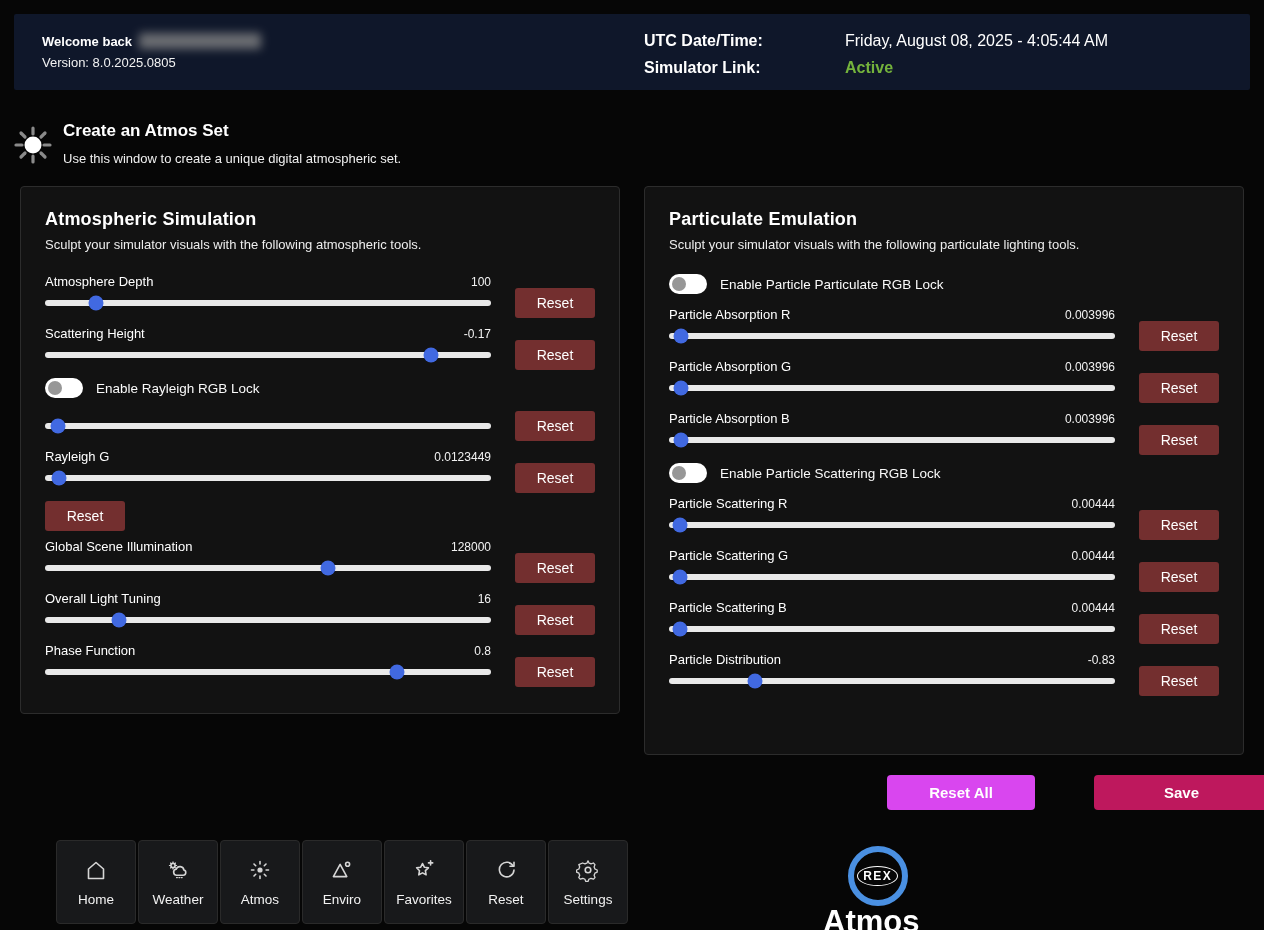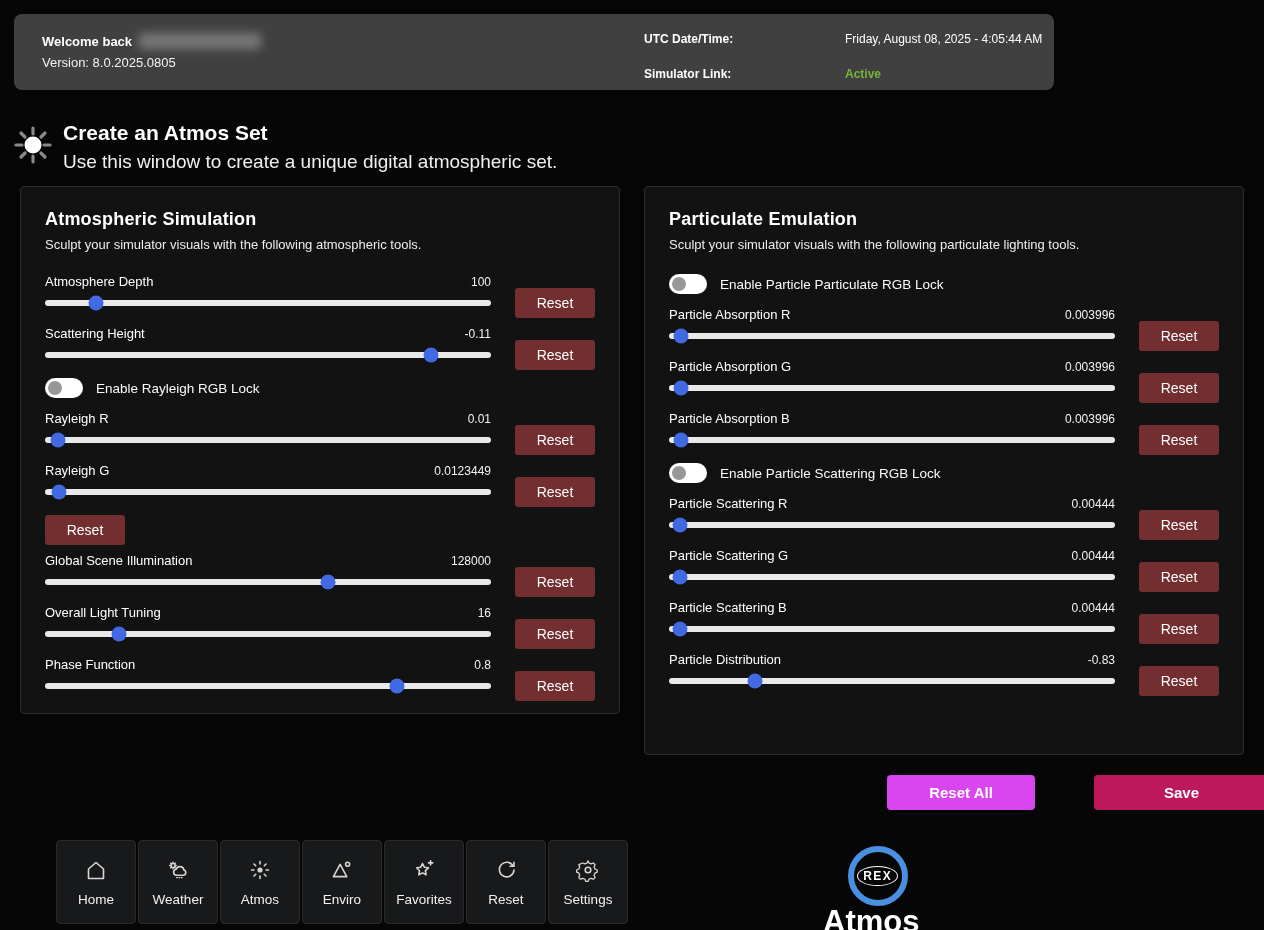--- a/index.html
+++ b/index.html
@@ -3,36 +3,36 @@
 <meta charset="utf-8">
 <style>
   * { margin:0; padding:0; box-sizing:border-box; }
   html,body { width:1264px; height:930px; }
   body {
     position:relative; overflow:hidden;
     background:#060606; color:#fff;
     font-family:"Liberation Sans", sans-serif;
   }
   
-  .topbar { position:absolute; left:14px; top:14px; width:1040px; height:76px;
-            background:#404040; border-radius:8px; }
+  .topbar { position:absolute; left:14px; top:14px; width:1236px; height:76px;
+            background:#0f172a; border-radius:2px; }
   .bar-left { position:absolute; left:28px; top:17px; font-size:13px; }
   .welcome-line { display:flex; align-items:center; height:20px; }
   .welcome-label { font-weight:700; }
   .redacted { display:inline-block; width:122px; height:16px; margin-left:7px;
               background:#8a8a8a; border-radius:2px; filter:blur(5px); opacity:.75; }
   .version-line { margin-top:2px; height:20px; line-height:20px; color:#f2f2f2; }
   .bar-right { position:absolute; left:630px; top:18px; display:grid;
-               grid-template-columns:201px auto; row-gap:21px; font-size:12px; }
+               grid-template-columns:201px auto; row-gap:9px; font-size:16px; }
   .bar-right .lbl { font-weight:700; }
   .sim-active { color:#74b33c; font-weight:700; }
   
   .page-sun { position:absolute; left:14px; top:126px; width:38px; height:38px; }
-  .page-title { position:absolute; left:63px; top:121px; font-size:21px; font-weight:700; }
-  .page-sub   { position:absolute; left:63px; top:151px; font-size:19px; color:#f0f0f0; }
+  .page-title { position:absolute; left:63px; top:121px; font-size:17px; font-weight:700; }
+  .page-sub   { position:absolute; left:63px; top:151px; font-size:13px; color:#f0f0f0; }
   
   .panel { position:absolute; top:186px; width:600px; background:#121212;
            border:1px solid #2c2c2c; border-radius:4px; padding:22px 24px; }
   .panel-left  { left:20px;  height:528px; }
   .panel-right { left:644px; height:569px; }
   .panel-title { font-size:18px; font-weight:700; letter-spacing:.2px; }
   .panel-sub   { font-size:13px; color:#ededed; margin-top:7px; margin-bottom:22px; }
   
   .control-row { display:grid; grid-template-columns:1fr 80px; column-gap:24px;
                  align-items:end; margin-bottom:14px; }
@@ -129,41 +129,37 @@
               <div class="track"></div>
               <div class="thumb" style="left:11.5%"></div>
             </div>
           </div>
           <button class="reset-btn">Reset</button>
         </div>
       <div class="control-row">
           <div class="slider-block">
             <div class="slider-head">
               <span class="s-label">Scattering Height</span>
-              <span class="s-value">-0.11</span>
+              <span class="s-value">-0.17</span>
             </div>
             <div class="track-wrap">
               <div class="track"></div>
               <div class="thumb" style="left:86.5%"></div>
             </div>
           </div>
           <button class="reset-btn">Reset</button>
         </div>
       <div class="toggle-row">
           <span class="toggle">
           <span class="knob"></span>
         </span>
           <span class="toggle-label">Enable Rayleigh RGB Lock</span>
         </div>
       <div class="control-row">
           <div class="slider-block">
-            <div class="slider-head">
-              <span class="s-label">Rayleigh R</span>
-              <span class="s-value">0.01</span>
-            </div>
             <div class="track-wrap">
               <div class="track"></div>
               <div class="thumb" style="left:3%"></div>
             </div>
           </div>
           <button class="reset-btn">Reset</button>
         </div>
       <div class="control-row">
           <div class="slider-block">
             <div class="slider-head">

